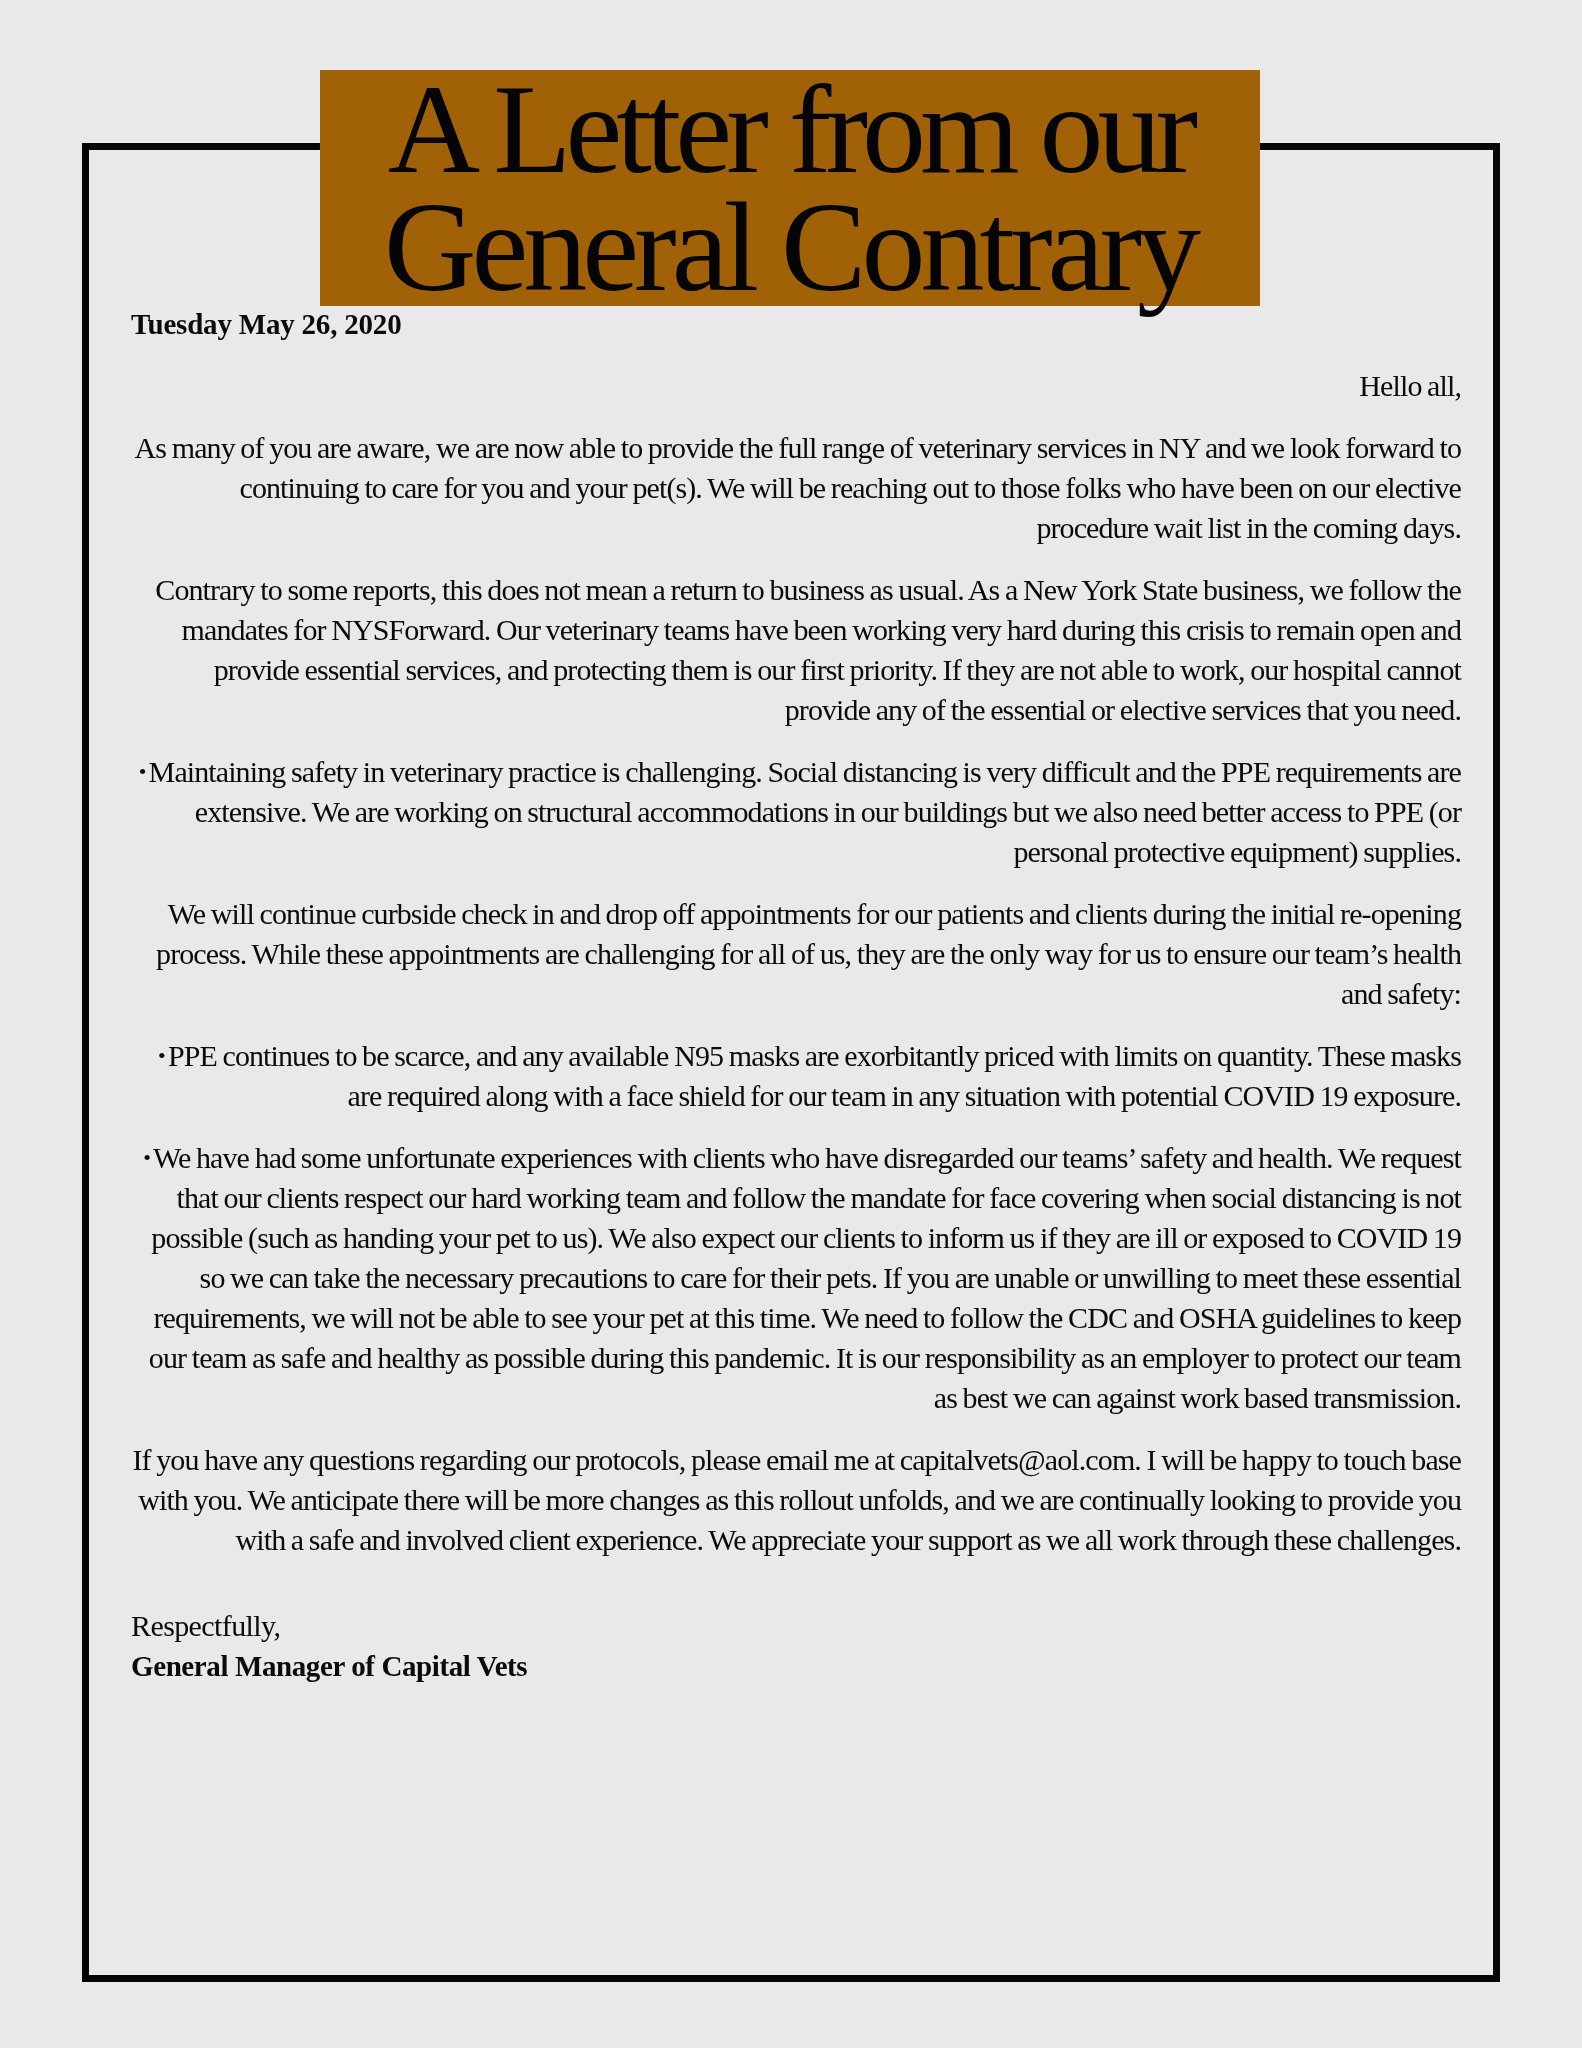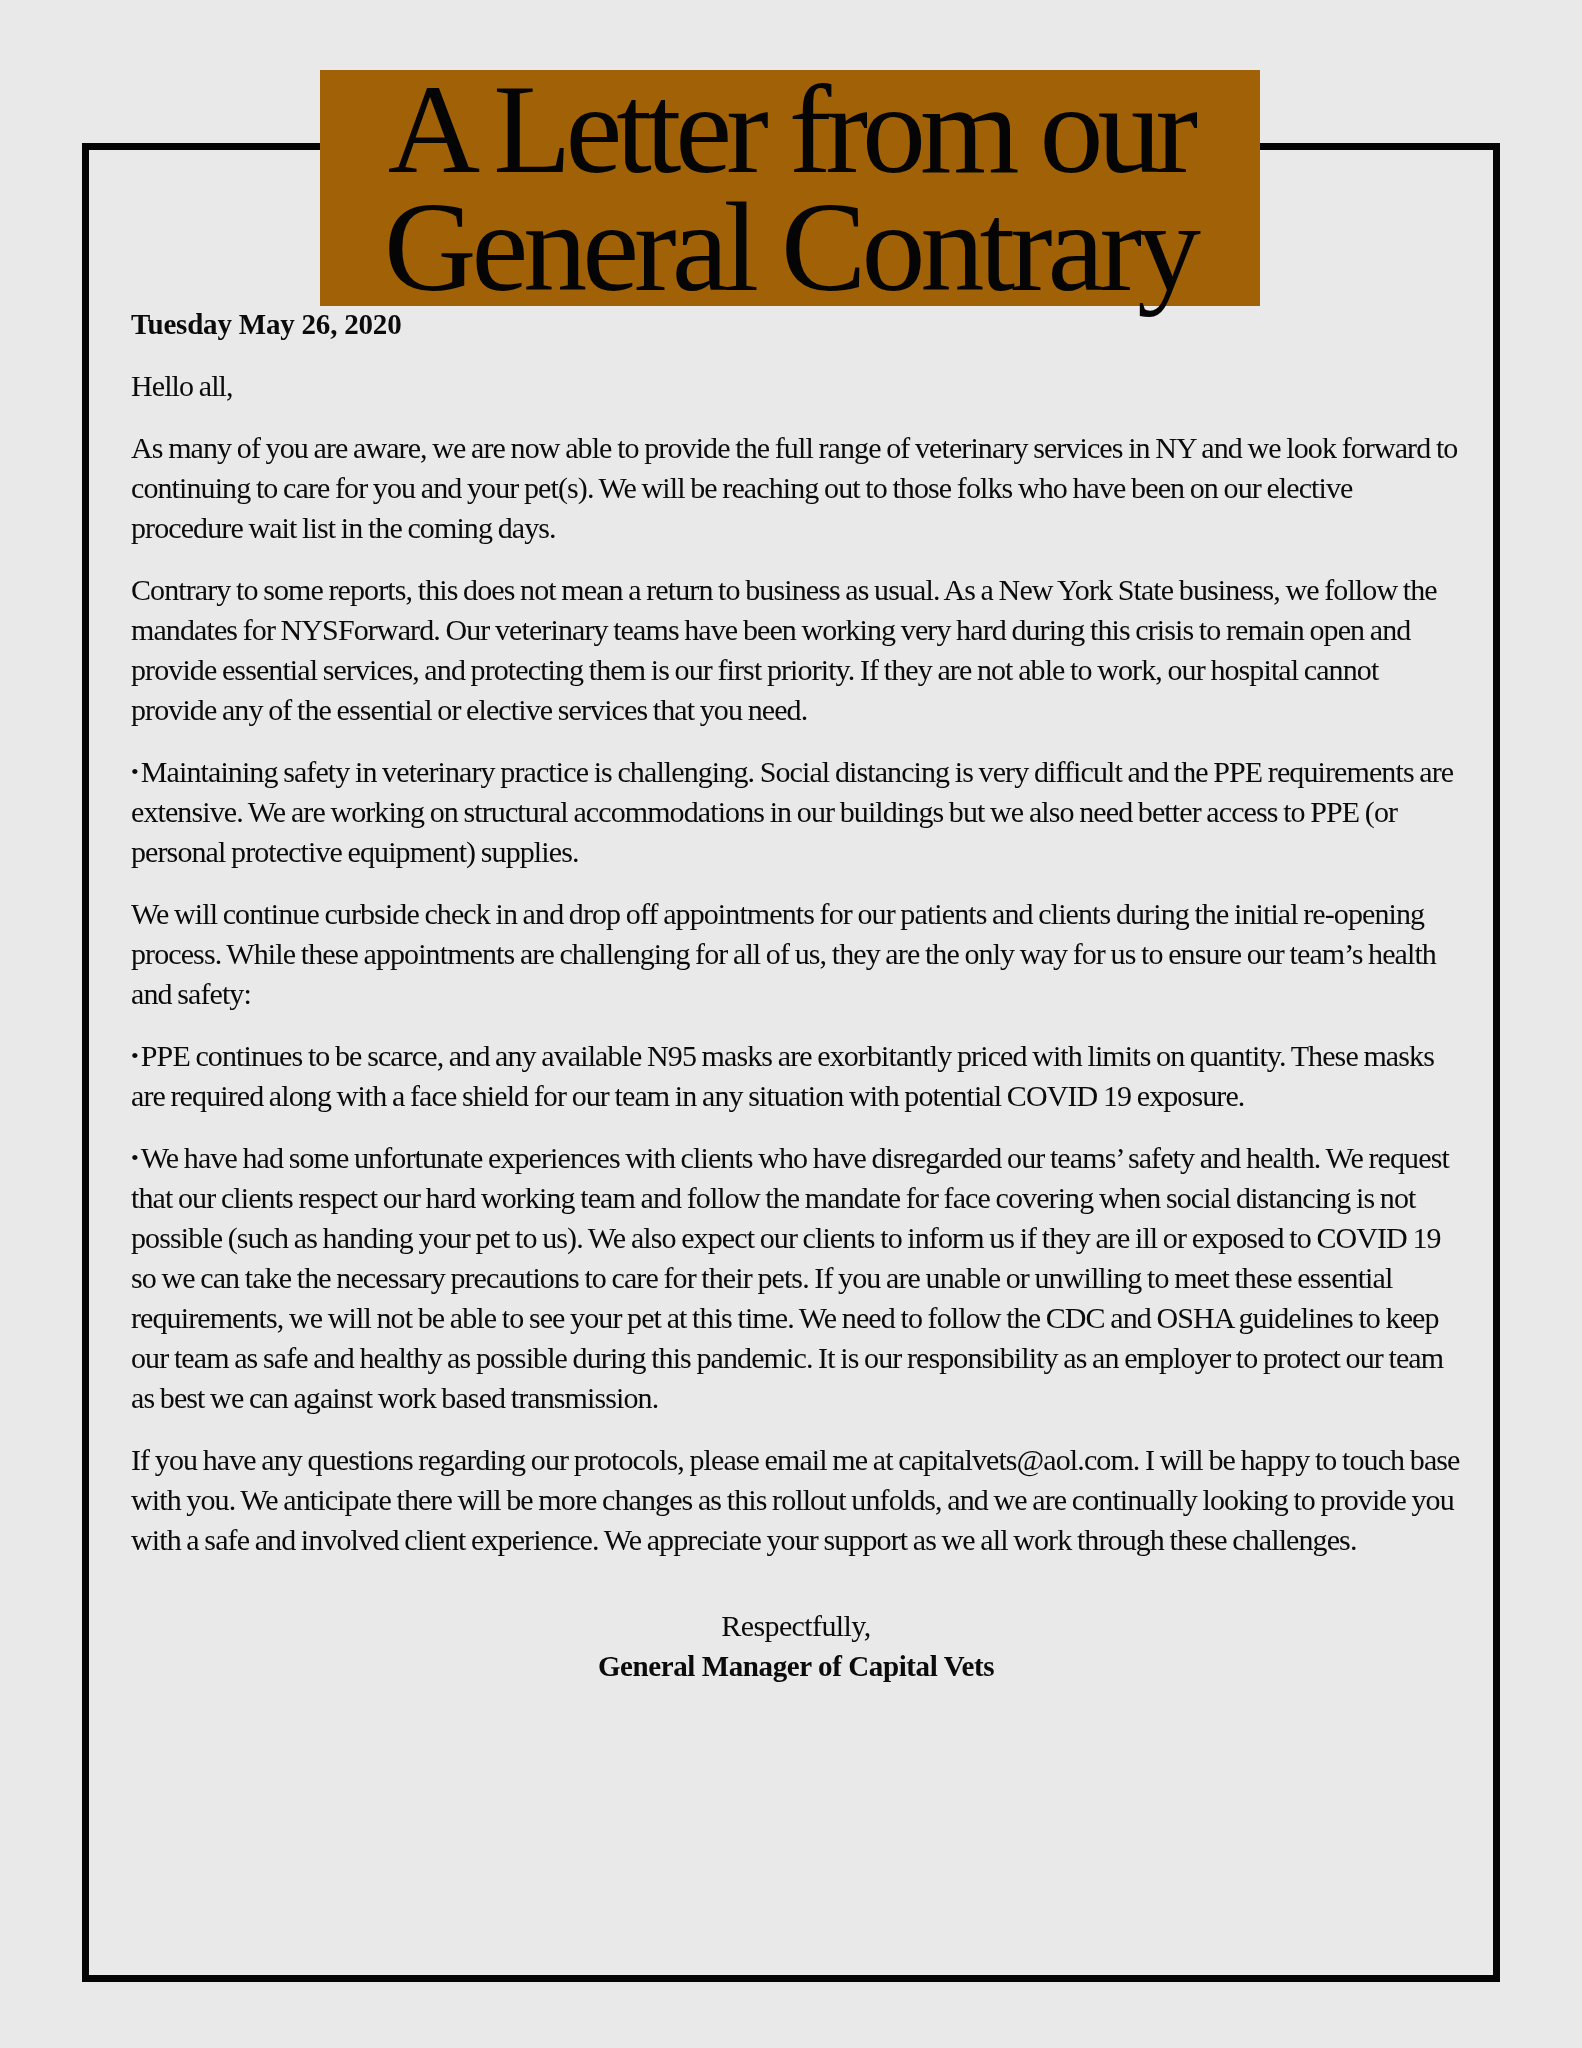--- a/index.html
+++ b/index.html
@@ -55,35 +55,35 @@
     line-height: 40px;
     margin: 0 0 22px 0;
     letter-spacing: -0.2px;
   }
   .p {
     font-size: 30px;
     line-height: 40px;
     margin: 0 0 22px 0;
     letter-spacing: -0.9px;
     word-spacing: -1px;
+    text-align: right;
   }
   .bullet-dot {
     display: inline-block;
     font-size: 22px;
     margin-right: 3px;
     vertical-align: 3px;
   }
   .signoff {
     margin-top: 46px;
   }
   .signoff .line {
     font-size: 30px;
     line-height: 40px;
     letter-spacing: -0.6px;
-    text-align: center;
   }
   .signoff .bold {
     font-weight: bold;
     font-size: 29px;
     letter-spacing: -0.4px;
   }
 </style>
 </head>
 <body>
 

